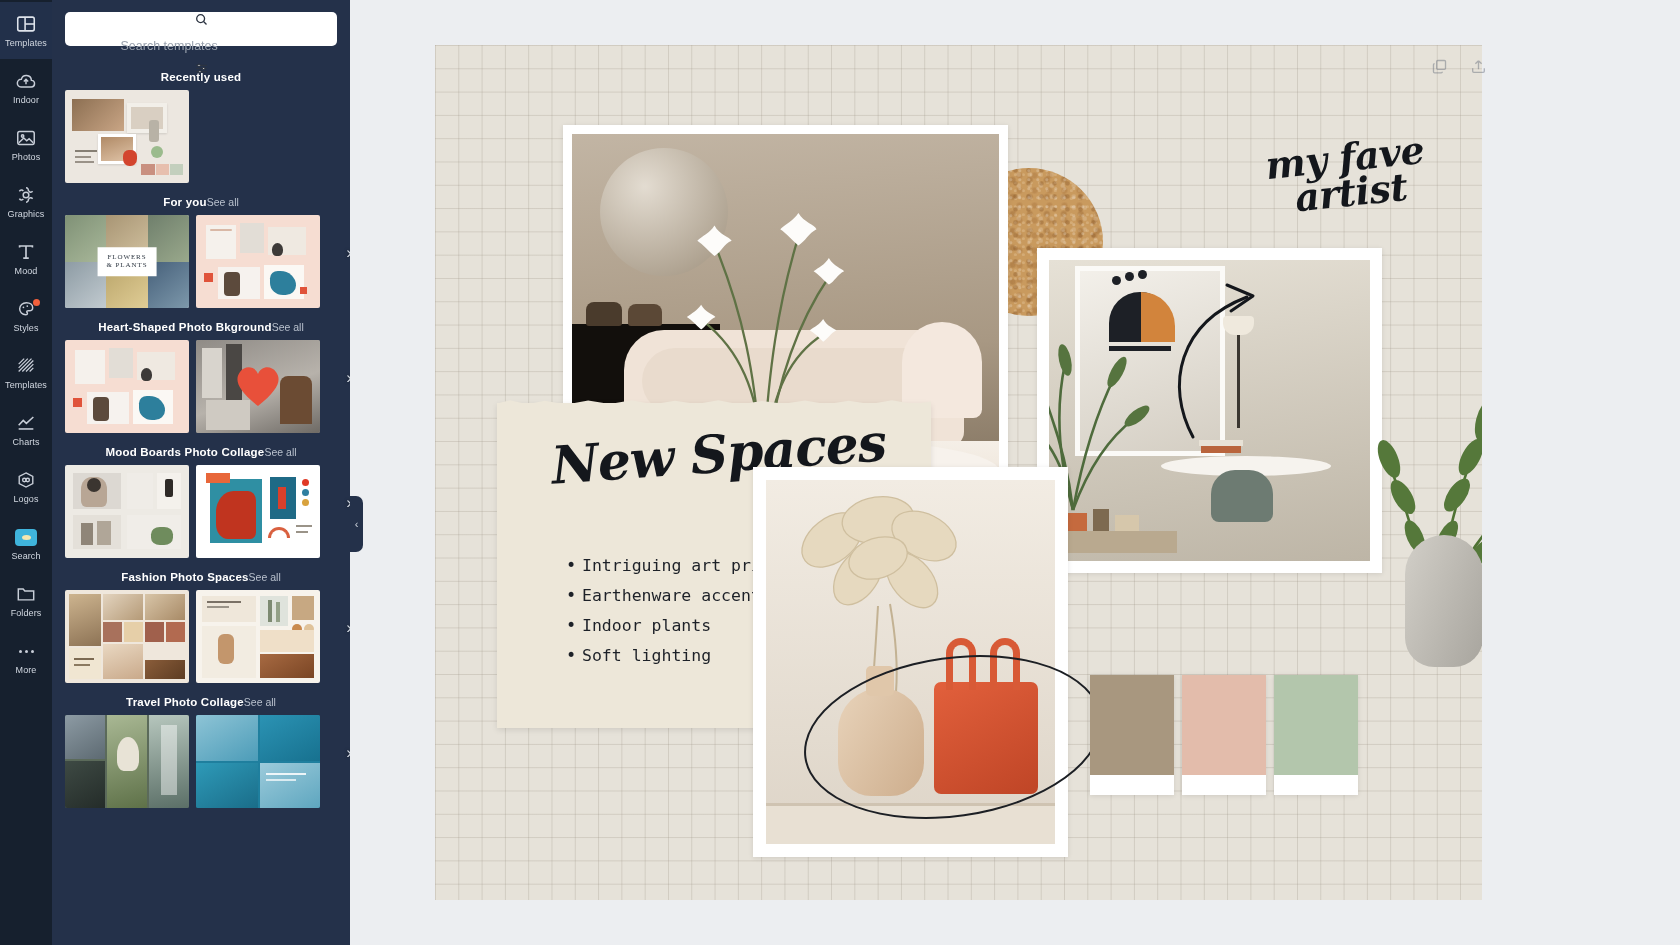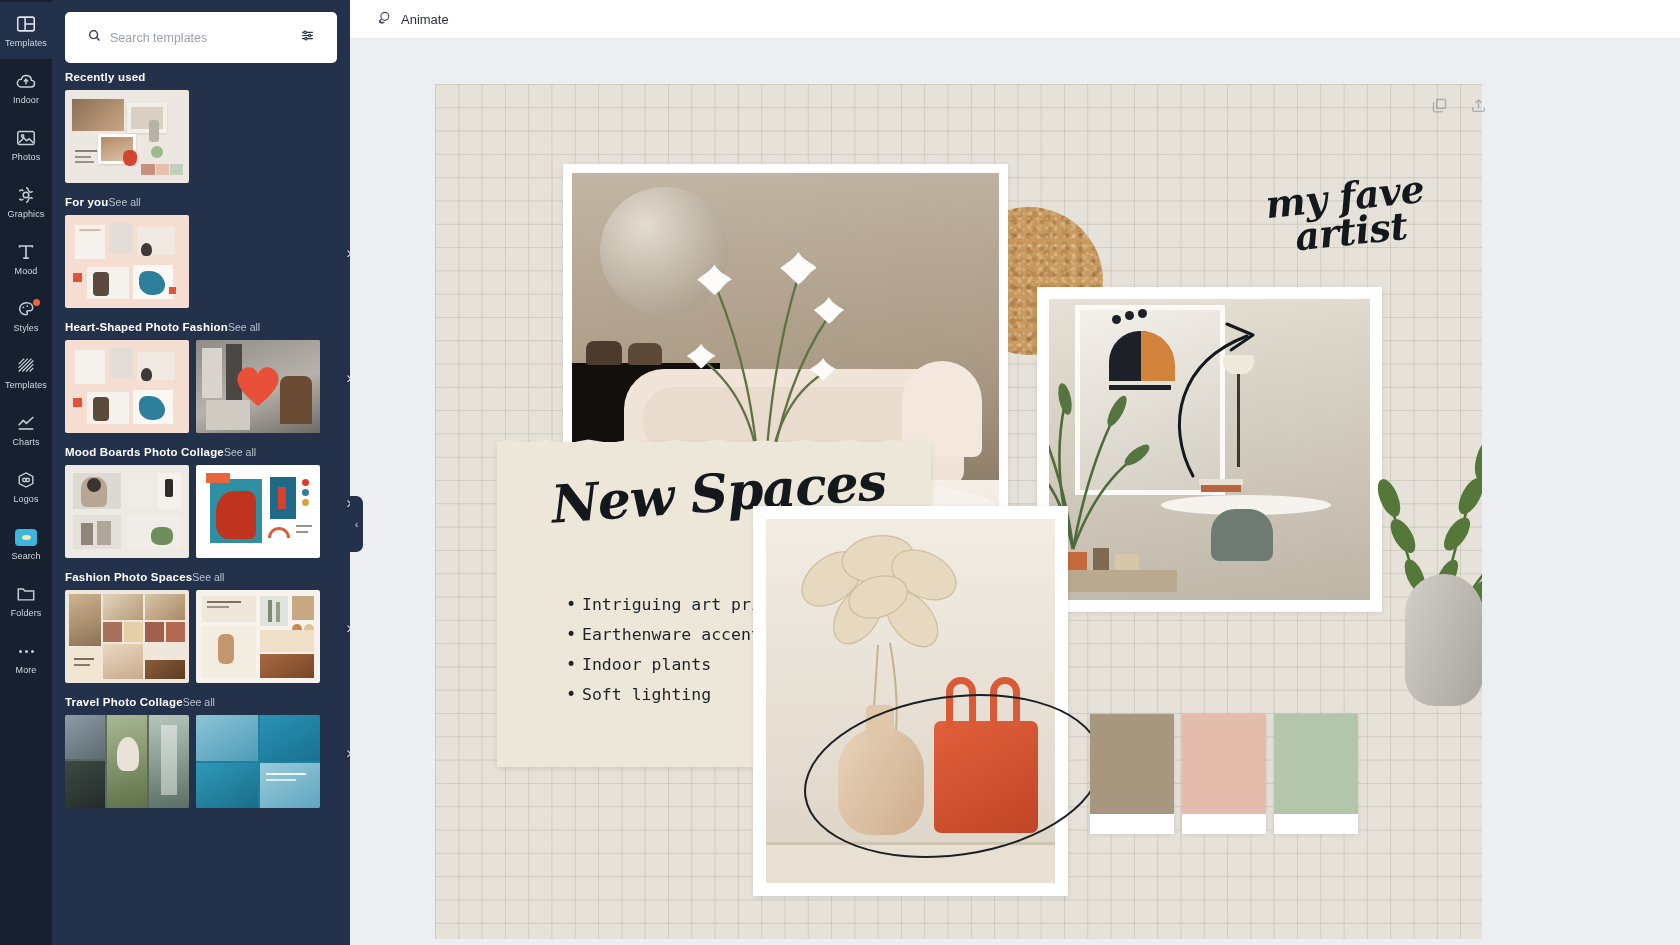--- a/index.html
+++ b/index.html
@@ -37,33 +37,33 @@
   .rail-more-dots { display: flex; gap: 3px; }
   .rail-more-dots i { width: 3px; height: 3px; background: #c8ced8; border-radius: 50%; display: block; }
 
   
   .panel {
     width: 298px; flex: 0 0 298px; background: #24314a;
     position: relative; overflow: hidden; z-index: 5;
   }
   .search-wrap { padding: 12px 13px 0 13px; }
   .search-box {
-    height: 51px; background: #fff; border-radius: 5px; display: flex;
-    align-items: center; padding: 0 22px; gap: 8px;
+    height: 34px; background: #fff; border-radius: 5px; display: flex;
+    align-items: center; padding: 0 22px; gap: 8px; flex-direction: column;
   }
   .search-box svg { flex: 0 0 auto; }
   .search-input {
     flex: 1; border: 0; outline: 0; font-size: 12.5px; color: #3d4654;
     font-family: "Liberation Sans", sans-serif; background: transparent;
   }
   .search-input::placeholder { color: #9aa2ae; }
 
   .panel-scroll { position: absolute; top: 58px; left: 0; right: 0; bottom: 0; overflow: hidden; }
   .sec { padding: 0 13px; margin-top: 13px; position: relative; }
-  .sec-head { display: flex; align-items: baseline; justify-content: flex-start; margin-bottom: 7px; }
+  .sec-head { display: flex; align-items: baseline; justify-content: center; margin-bottom: 7px; }
   .sec-title { font-size: 11.5px; font-weight: bold; color: #fff; letter-spacing: .2px; }
   .see-all { font-size: 10.5px; color: #b9c1cd; cursor: pointer; }
   .thumbs { display: flex; gap: 7px; }
   .thumb {
     width: 124px; height: 93px; border-radius: 2px; overflow: hidden;
     position: relative; cursor: pointer; background: #ddd; flex: 0 0 124px;
   }
   .arrow-next {
     position: absolute; right: -2px; top: 50%; transform: translateY(-50%);
     color: #cfd5de; font-size: 17px; cursor: pointer; line-height: 1;
@@ -362,40 +362,54 @@
           </div>
         </div>
       </section>
 
       <section class="sec row-rel">
         <div class="sec-head">
           <span class="sec-title">For you</span>
           <span class="see-all">See all</span>
         </div>
         <div class="thumbs">
+          <div class="thumb t-foryou1">
+            <div class="t-grid6">
+              <div style="background:linear-gradient(140deg,#7f9176,#a9b89a);"></div>
+              <div style="background:linear-gradient(140deg,#a89574,#d3c3a1);"></div>
+              <div style="background:linear-gradient(140deg,#6f7f6c,#9aa98c);"></div>
+              <div style="background:linear-gradient(140deg,#8d9ba4,#c2cbd0);"></div>
+              <div style="background:linear-gradient(140deg,#b9a469,#e0cd96);"></div>
+              <div style="background:linear-gradient(140deg,#46607a,#7d98ab);"></div>
+            </div>
+            <div class="t-label">
+              <span>FLOWERS</span><br>
+              <span>&amp; PLANTS</span>
+            </div>
+          </div>
           <div class="thumb t-pink">
             <div class="tile" style="left:10px;top:10px;width:30px;height:34px;background:#f5f1ec;"></div>
             <div class="tile" style="left:44px;top:8px;width:24px;height:30px;background:#e2ddd6;"></div>
             <div class="tile" style="left:72px;top:12px;width:38px;height:28px;background:#efe9e1;"></div>
             <div class="tile" style="left:76px;top:28px;width:11px;height:13px;background:#3d3a38;border-radius:50% 50% 40% 40%;"></div>
             <div class="tile" style="left:22px;top:52px;width:42px;height:32px;background:#f6f2ee;"></div>
             <div class="tile" style="left:28px;top:57px;width:16px;height:24px;background:#5c4a3c;border-radius:4px;"></div>
             <div class="tile" style="left:68px;top:50px;width:40px;height:34px;background:#fbf8f4;"></div>
             <div class="tile" style="left:74px;top:56px;width:26px;height:24px;background:#2d7f9c;border-radius:30% 60% 40% 50%;"></div>
             <div class="tile" style="left:8px;top:58px;width:9px;height:9px;background:#e0533a;"></div>
             <div class="tile" style="left:104px;top:72px;width:7px;height:7px;background:#e0533a;"></div>
             <div class="tile" style="left:14px;top:14px;width:22px;height:2px;background:#d9b8a6;border-radius:2px;"></div>
           </div>
         </div>
         <span class="arrow-next">›</span>
       </section>
 
       <section class="sec row-rel">
         <div class="sec-head">
-          <span class="sec-title">Heart-Shaped Photo Fashion</span>
+          <span class="sec-title">Heart-Shaped Photo Bkground</span>
           <span class="see-all">See all</span>
         </div>
         <div class="thumbs">
           <div class="thumb t-pink">
             <div class="tile" style="left:10px;top:10px;width:30px;height:34px;background:#f5f1ec;"></div>
             <div class="tile" style="left:44px;top:8px;width:24px;height:30px;background:#e2ddd6;"></div>
             <div class="tile" style="left:72px;top:12px;width:38px;height:28px;background:#efe9e1;"></div>
             <div class="tile" style="left:76px;top:28px;width:11px;height:13px;background:#3d3a38;border-radius:50% 50% 40% 40%;"></div>
             <div class="tile" style="left:22px;top:52px;width:42px;height:32px;background:#f6f2ee;"></div>
             <div class="tile" style="left:28px;top:57px;width:16px;height:24px;background:#5c4a3c;border-radius:4px;"></div>
@@ -519,32 +533,20 @@
       </section>
 
       <div style="height:24px;"></div>
     </div>
   </aside>
 
   <div class="collapse">‹</div>
 
   <main class="editor">
 
-    <header class="topbar">
-      <div class="animate-btn">
-        <span>
-          <svg width="17" height="17" viewBox="0 0 24 24" fill="none" stroke="#3b4452" stroke-width="1.55">
-            <circle cx="12.5" cy="10.4" r="5.6"></circle>
-            <path d="M7.6 14.4c-1.4.7-2.3 1.5-2.3 2.3 0 1.5 2.9 2.4 6.5 2.4"></path>
-            <path d="M6.2 16.3c-.9.5-1.5 1-1.5 1.6 0 1.2 2.4 2 5.6 2"></path>
-          </svg>
-        </span>
-        <span class="animate-lbl">Animate</span>
-      </div>
-    </header>
 
     <div class="canvas-area">
 
       <div class="canvas-tools">
         <span class="ctool">
           <svg viewBox="0 0 24 24" fill="none" stroke="#5a6272" stroke-width="1.9">
             <rect x="8" y="3.5" width="12.5" height="12.5" rx="1.6"></rect>
             <path d="M16 19.5a1.6 1.6 0 0 1-1.6 1.6H5.1A1.6 1.6 0 0 1 3.5 19.5V9.6A1.6 1.6 0 0 1 5.1 8"></path>
           </svg>
         </span>

